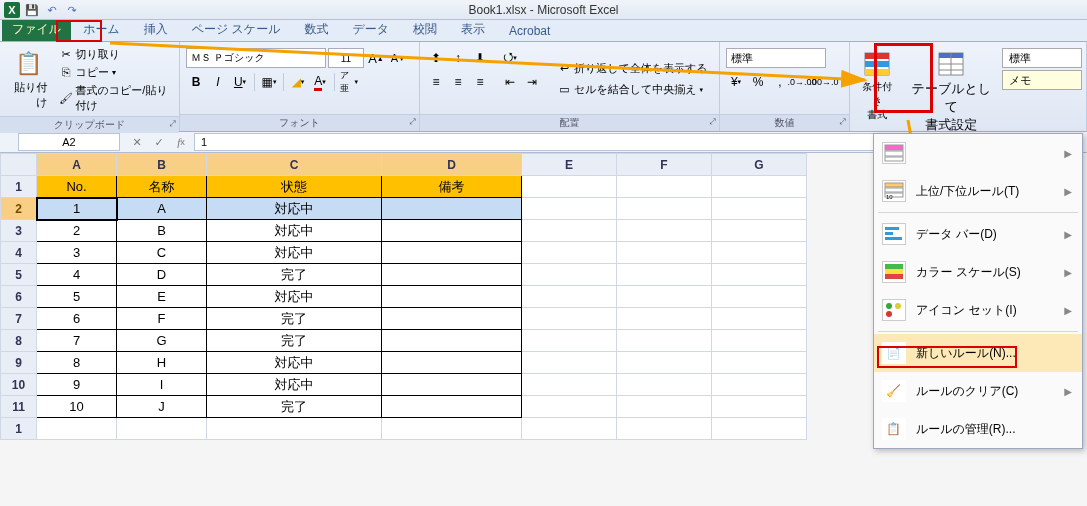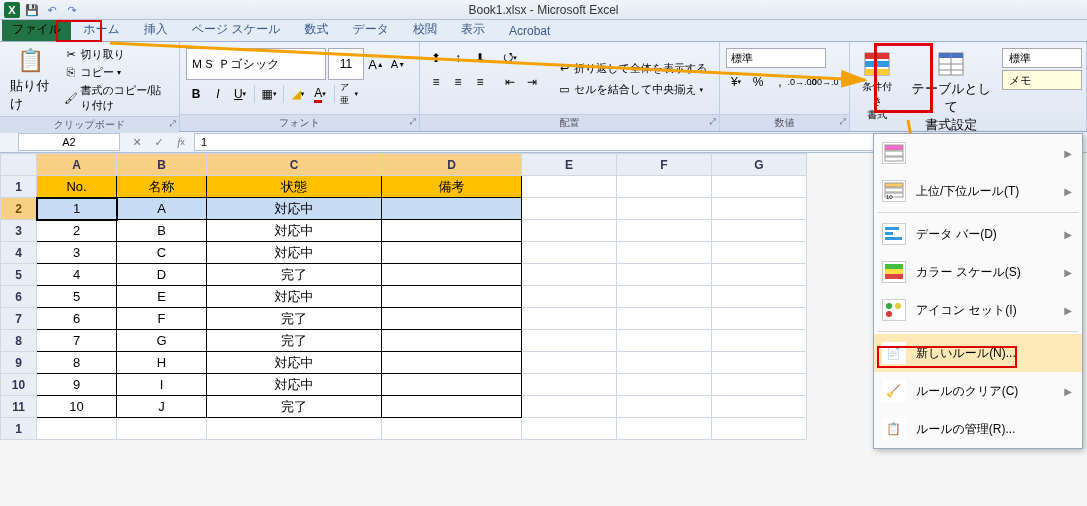--- a/index.html
+++ b/index.html
@@ -33,21 +33,21 @@
   
   .tabs {
     background: #e4ecf7;
     height: 22px;
     display: flex;
     align-items: flex-end;
     border-bottom: 1px solid #a0b0cc;
   }
   .file-tab {
     background: #217346;
-    color: #000000;
+    color: #fef9c3;
     padding: 3px 10px;
     font-size: 12px;
     border-radius: 2px 2px 0 0;
     margin-left: 2px;
   }
   .tab {
     padding: 3px 12px;
     font-size: 12px;
     color: #3a5a8c;
     cursor: pointer;
@@ -92,21 +92,21 @@
   .group-label .launcher { position:absolute; right:3px; top:2px; font-size:8px; color:#556;}
   .bigbtn {
     display:flex;flex-direction:column;align-items:center;justify-content:center;
     padding:2px 6px; gap:2px;
   }
   .bigbtn .ico { width:28px;height:28px;display:flex;align-items:center;justify-content:center;font-size:22px;}
   .paste-ico{ color:#e0a040; font-size:26px;}
   .smallrow { display:flex;flex-direction:column;gap:1px; padding:2px 4px; justify-content:center;}
   .smallbtn { display:flex; align-items:center; gap:3px; padding:1px 2px; }
   .smallbtn .ico{ width:13px; display:inline-flex; justify-content:center;}
-  .font-select,.size-select{ background:#fff;border:1px solid #aab;height:32px;font-size:12px;}
+  .font-select,.size-select{ background:#fff;border:1px solid #aab;height:20px;font-size:10px;}
   .font-select{width:140px;padding:0 4px;}
   .size-select{width:36px;text-align:center;}
   .toolrow{display:flex;gap:2px;align-items:center;}
   .sqbtn{width:20px;height:20px;display:flex;align-items:center;justify-content:center;border:1px solid transparent;font-size:12px;}
   .font-A-red{ position:relative;}
   .num-select{background:#fff;border:1px solid #aab;height:20px;width:100px;font-size:11px;padding:0 4px;}
   .styles-group .bigbtn{ padding:2px 4px;}
   .cf-highlight{ position:absolute; border:3px solid #d00; left:874px; top:43px; width:59px; height:70px; z-index:5; }
 
   
@@ -183,21 +183,21 @@
   <div class="tab">Acrobat</div>
 </div>
 <div class="home-highlight"></div>
 
 <div class="ribbon">
 
   <div class="group" style="width:180px;">
     <div class="group-body">
       <div class="bigbtn">
         <span class="ico paste-ico">📋</span>
-        <span style="font-size:13px;">貼り付け</span>
+        <span style="font-size:11px;text-align:right;">貼り付け</span>
       </div>
       <div class="smallrow">
         <div class="smallbtn">
             <span class="ico">✂</span>
             <span>切り取り</span>
           </div>
         <div class="smallbtn">
             <span class="ico">⎘</span>
             <span>コピー</span> 
             <span style="font-size:8px;">▾</span>

